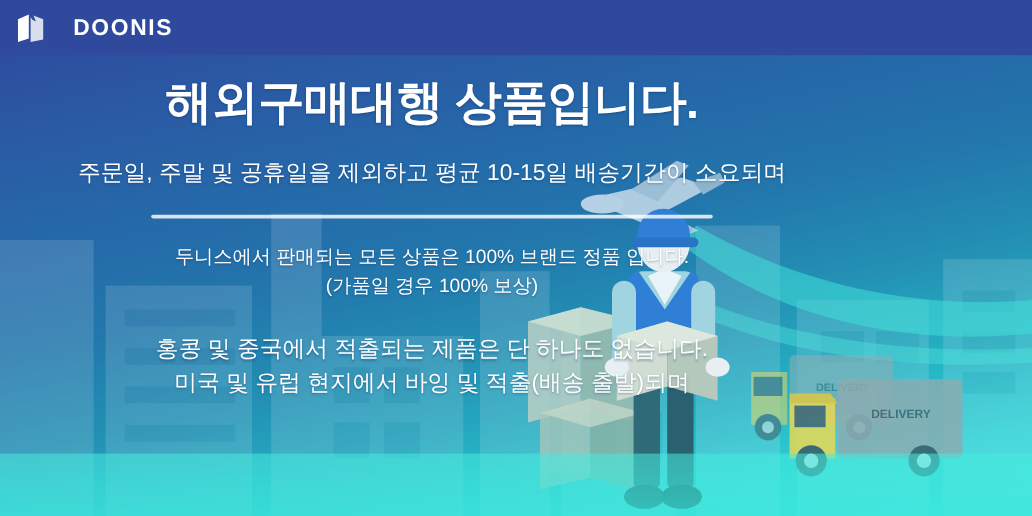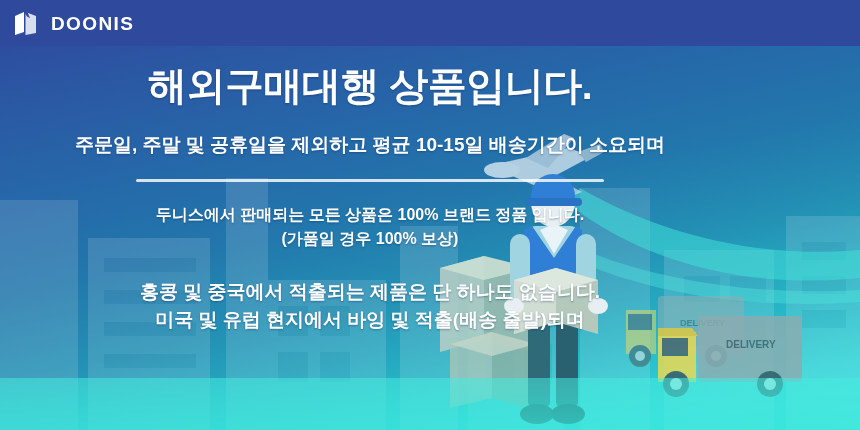--- a/index.html
+++ b/index.html
@@ -72,60 +72,60 @@
     width: 860px;
     height: 46px;
     background: #2f4a9c;
     display: flex;
     align-items: center;
     padding-left: 14px;
   }
   .logo-wrap {
     display: flex;
     align-items: center;
-    gap: 13px;
+    gap: 23px;
   }
   .logo-icon {
     width: 24px;
     height: 26px;
     display: block;
   }
   .logo-text {
     color: #ffffff;
     font-size: 19px;
     font-weight: 700;
     letter-spacing: 1.4px;
     line-height: 1;
   }
 
   
   .content {
     position: absolute;
     top: 46px;
-    left: 12px;
+    left: 2px;
     width: 716px;
     height: 384px;
     text-align: center;
   }
 
   .headline {
     margin: 0;
     padding-top: 16px;
     color: #ffffff;
     font-size: 39px;
     font-weight: 800;
     letter-spacing: -0.5px;
     line-height: 1.25;
     text-shadow: 0 1px 2px rgba(10,30,80,0.35);
   }
 
   .para {
     margin: 16px;
     color: #ffffff;
-    font-weight: 700;
+    font-weight: 400;
     text-shadow: 0 1px 2px rgba(10,40,90,0.38);
   }
 
   .para-block-1 {
     margin-top: 20px;
     font-size: 19px;
     line-height: 1.48;
   }
 
   .divider {

